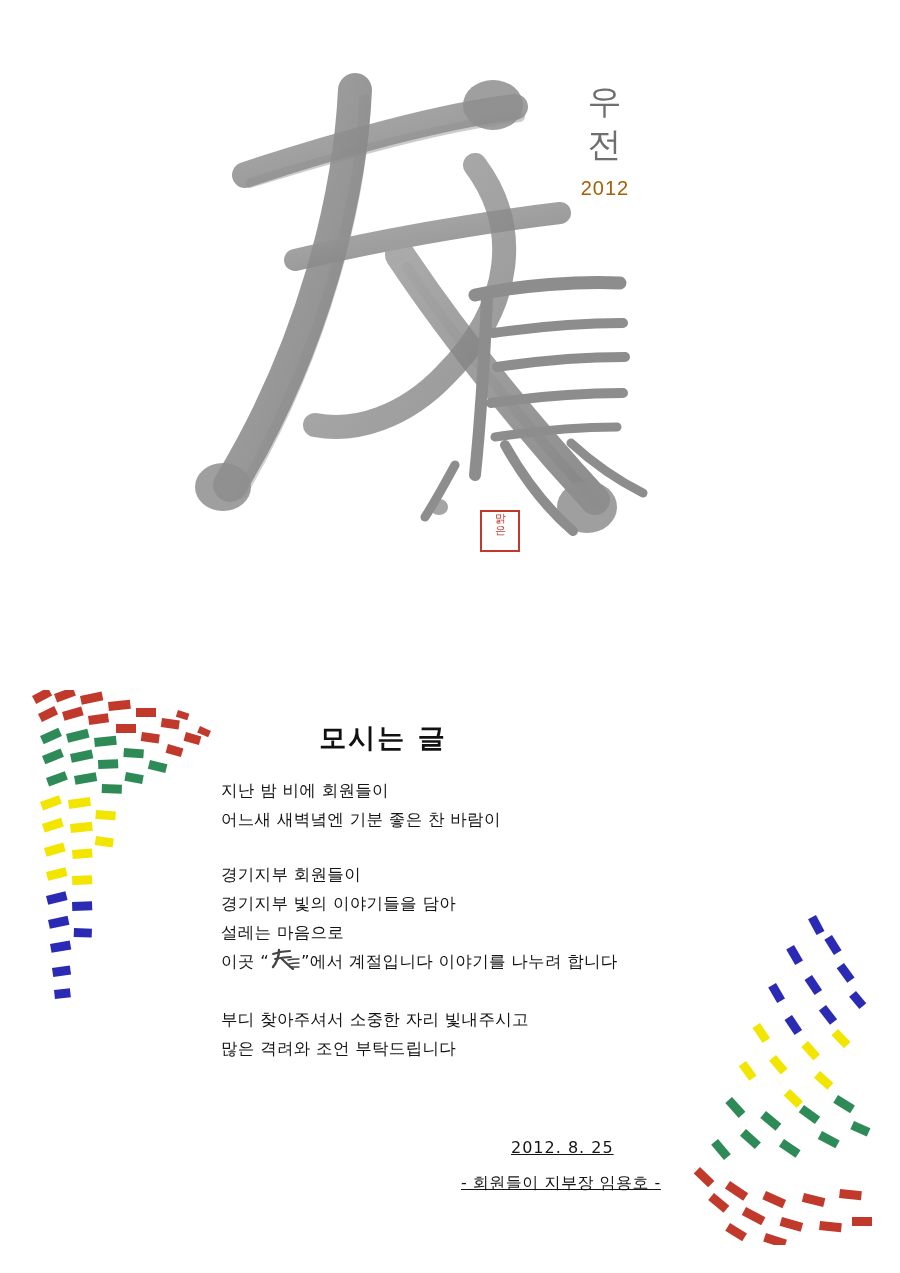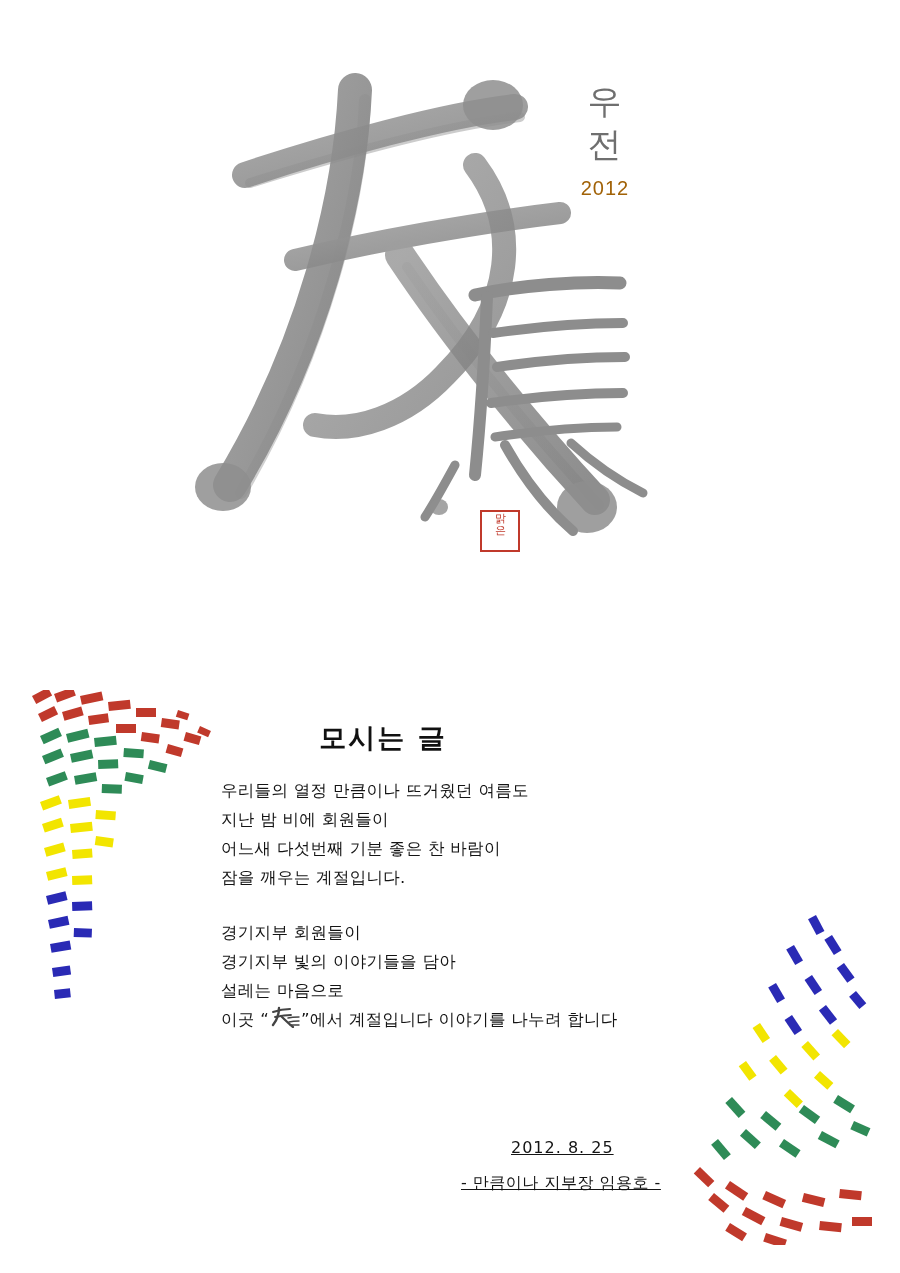--- a/index.html
+++ b/index.html
@@ -320,42 +320,44 @@
   </g>
 </svg>
 
 <div class="invite">
 
   <div class="invite-title">모시는 글</div>
 
   <div class="invite-body">
 
     <div class="stanza">
-      <p>우리들의 열정 만큼이나 뜨거웠던 여름도</p>
       <p>지난 밤 비에 회원들이</p>
-      <p>어느새 다섯번째 기분 좋은 찬 바람이</p>
-      <p>잠을 깨우는 계절입니다.</p>
+      <p>어느새 새벽녘엔 기분 좋은 찬 바람이</p>
     </div>
 
     <div class="stanza">
       <p>경기지부 회원들이</p>
       <p>경기지부 빛의 이야기들을 담아</p>
       <p>설레는 마음으로</p>
       <p><span>이곳 “</span><span class="inline-logo"><svg width="30" height="22" viewBox="0 0 30 22" aria-hidden="true">
               <g stroke="#444" fill="none" stroke-linecap="round">
                 <path d="M3 6 C 9 4, 15 3, 20 3" stroke-width="2"></path>
                 <path d="M9 2 C 9 8, 7 14, 3 19" stroke-width="2.4"></path>
                 <path d="M5 11 C 10 10, 15 9, 21 9" stroke-width="1.8"></path>
                 <path d="M11 10 C 15 14, 19 18, 23 21" stroke-width="2.2"></path>
                 <path d="M18 12 C 22 11, 26 11, 29 11" stroke-width="1.4"></path>
                 <path d="M19 16 C 23 15, 26 15, 29 15" stroke-width="1.4"></path>
                 <path d="M20 19 C 23 19, 26 19, 29 19" stroke-width="1.4"></path>
               </g>
             </svg></span><span>”에서 계절입니다 이야기를 나누려 합니다</span></p>
     </div>
 
+    <div class="stanza">
+      <p>부디 찾아주셔서 소중한 자리 빛내주시고</p>
+      <p>많은 격려와 조언 부탁드립니다</p>
+    </div>
   </div>
 
   <div class="signoff">
     <div class="sign-date">2012. 8. 25</div>
-    <div class="sign-name">- 만큼이나 지부장 임용호 -</div>
+    <div class="sign-name">- 회원들이 지부장 임용호 -</div>
   </div>
 </div>
 
 </body></html>

